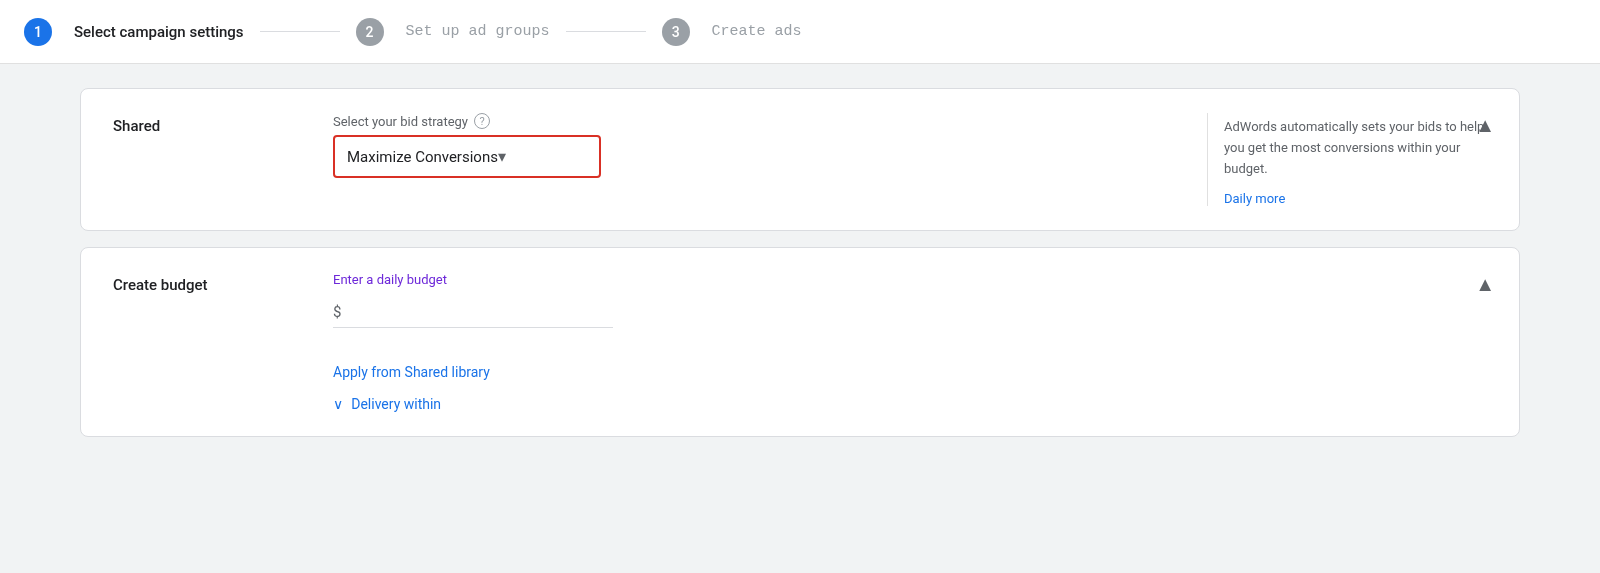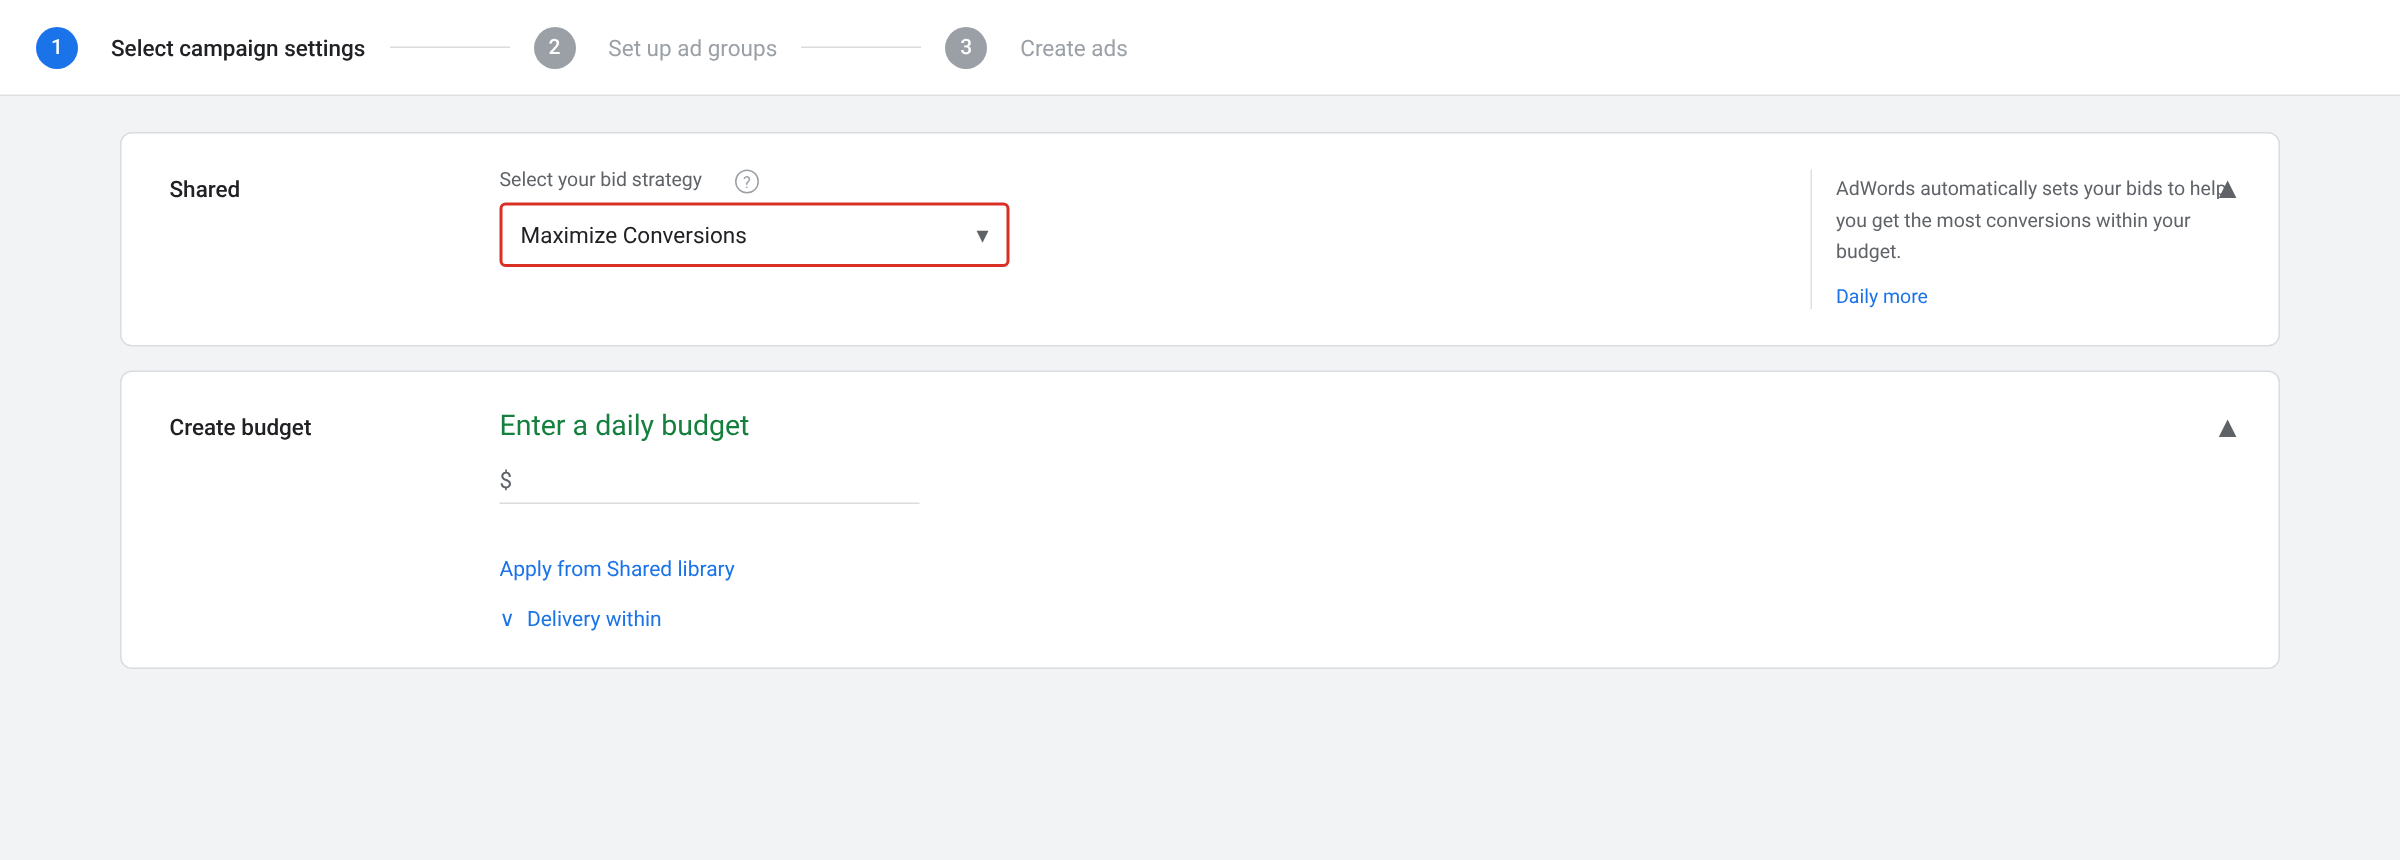--- a/index.html
+++ b/index.html
@@ -57,20 +57,21 @@
     .step-label {
       font-size: 15px;
       font-weight: 500;
       color: #202124;
       margin-left: 12px;
     }
 
     .step-label.inactive {
       color: #9aa0a6;
       font-weight: 400;
+      font-family: Liberation Mono, monospace;
     }
 
     .step-divider {
       width: 80px;
       height: 1px;
       background: #dadce0;
       margin: 0 16px;
     }
 
     
@@ -149,22 +150,22 @@
     .bid-strategy-wrapper {
       display: flex;
       flex-direction: column;
       gap: 6px;
     }
 
     .bid-strategy-label {
       font-size: 13px;
       color: #5f6368;
       display: flex;
-      align-items: flex-start;
-      gap: 22px;
+      align-items: center;
+      gap: 6px;
     }
 
     .help-icon {
       width: 16px;
       height: 16px;
       border-radius: 50%;
       border: 1.5px solid #9aa0a6;
       display: inline-flex;
       align-items: center;
       justify-content: center;
@@ -173,41 +174,41 @@
       cursor: pointer;
       flex-shrink: 0;
     }
 
     .bid-strategy-dropdown-box {
       border: 2px solid #d93025;
       border-radius: 4px;
       padding: 10px 12px;
       display: flex;
       align-items: center;
-      justify-content: space-between;
+      justify-content: flex-start;
       background: #fff;
       cursor: pointer;
-      width: 340px;
+      width: 268px;
     }
 
     .bid-strategy-value {
       font-size: 15px;
       color: #202124;
       font-weight: 400;
     }
 
     .dropdown-arrow {
       color: #5f6368;
       font-size: 16px;
     }
 
     
     .daily-budget-label {
-      font-size: 19px;
-      color: #15803d;
+      font-size: 13px;
+      color: #6d28d9;
       margin-bottom: 4px;
     }
 
     .budget-input-row {
       display: flex;
       align-items: center;
       gap: 8px;
       border-bottom: 1px solid #dadce0;
       padding-bottom: 6px;
       width: 280px;

